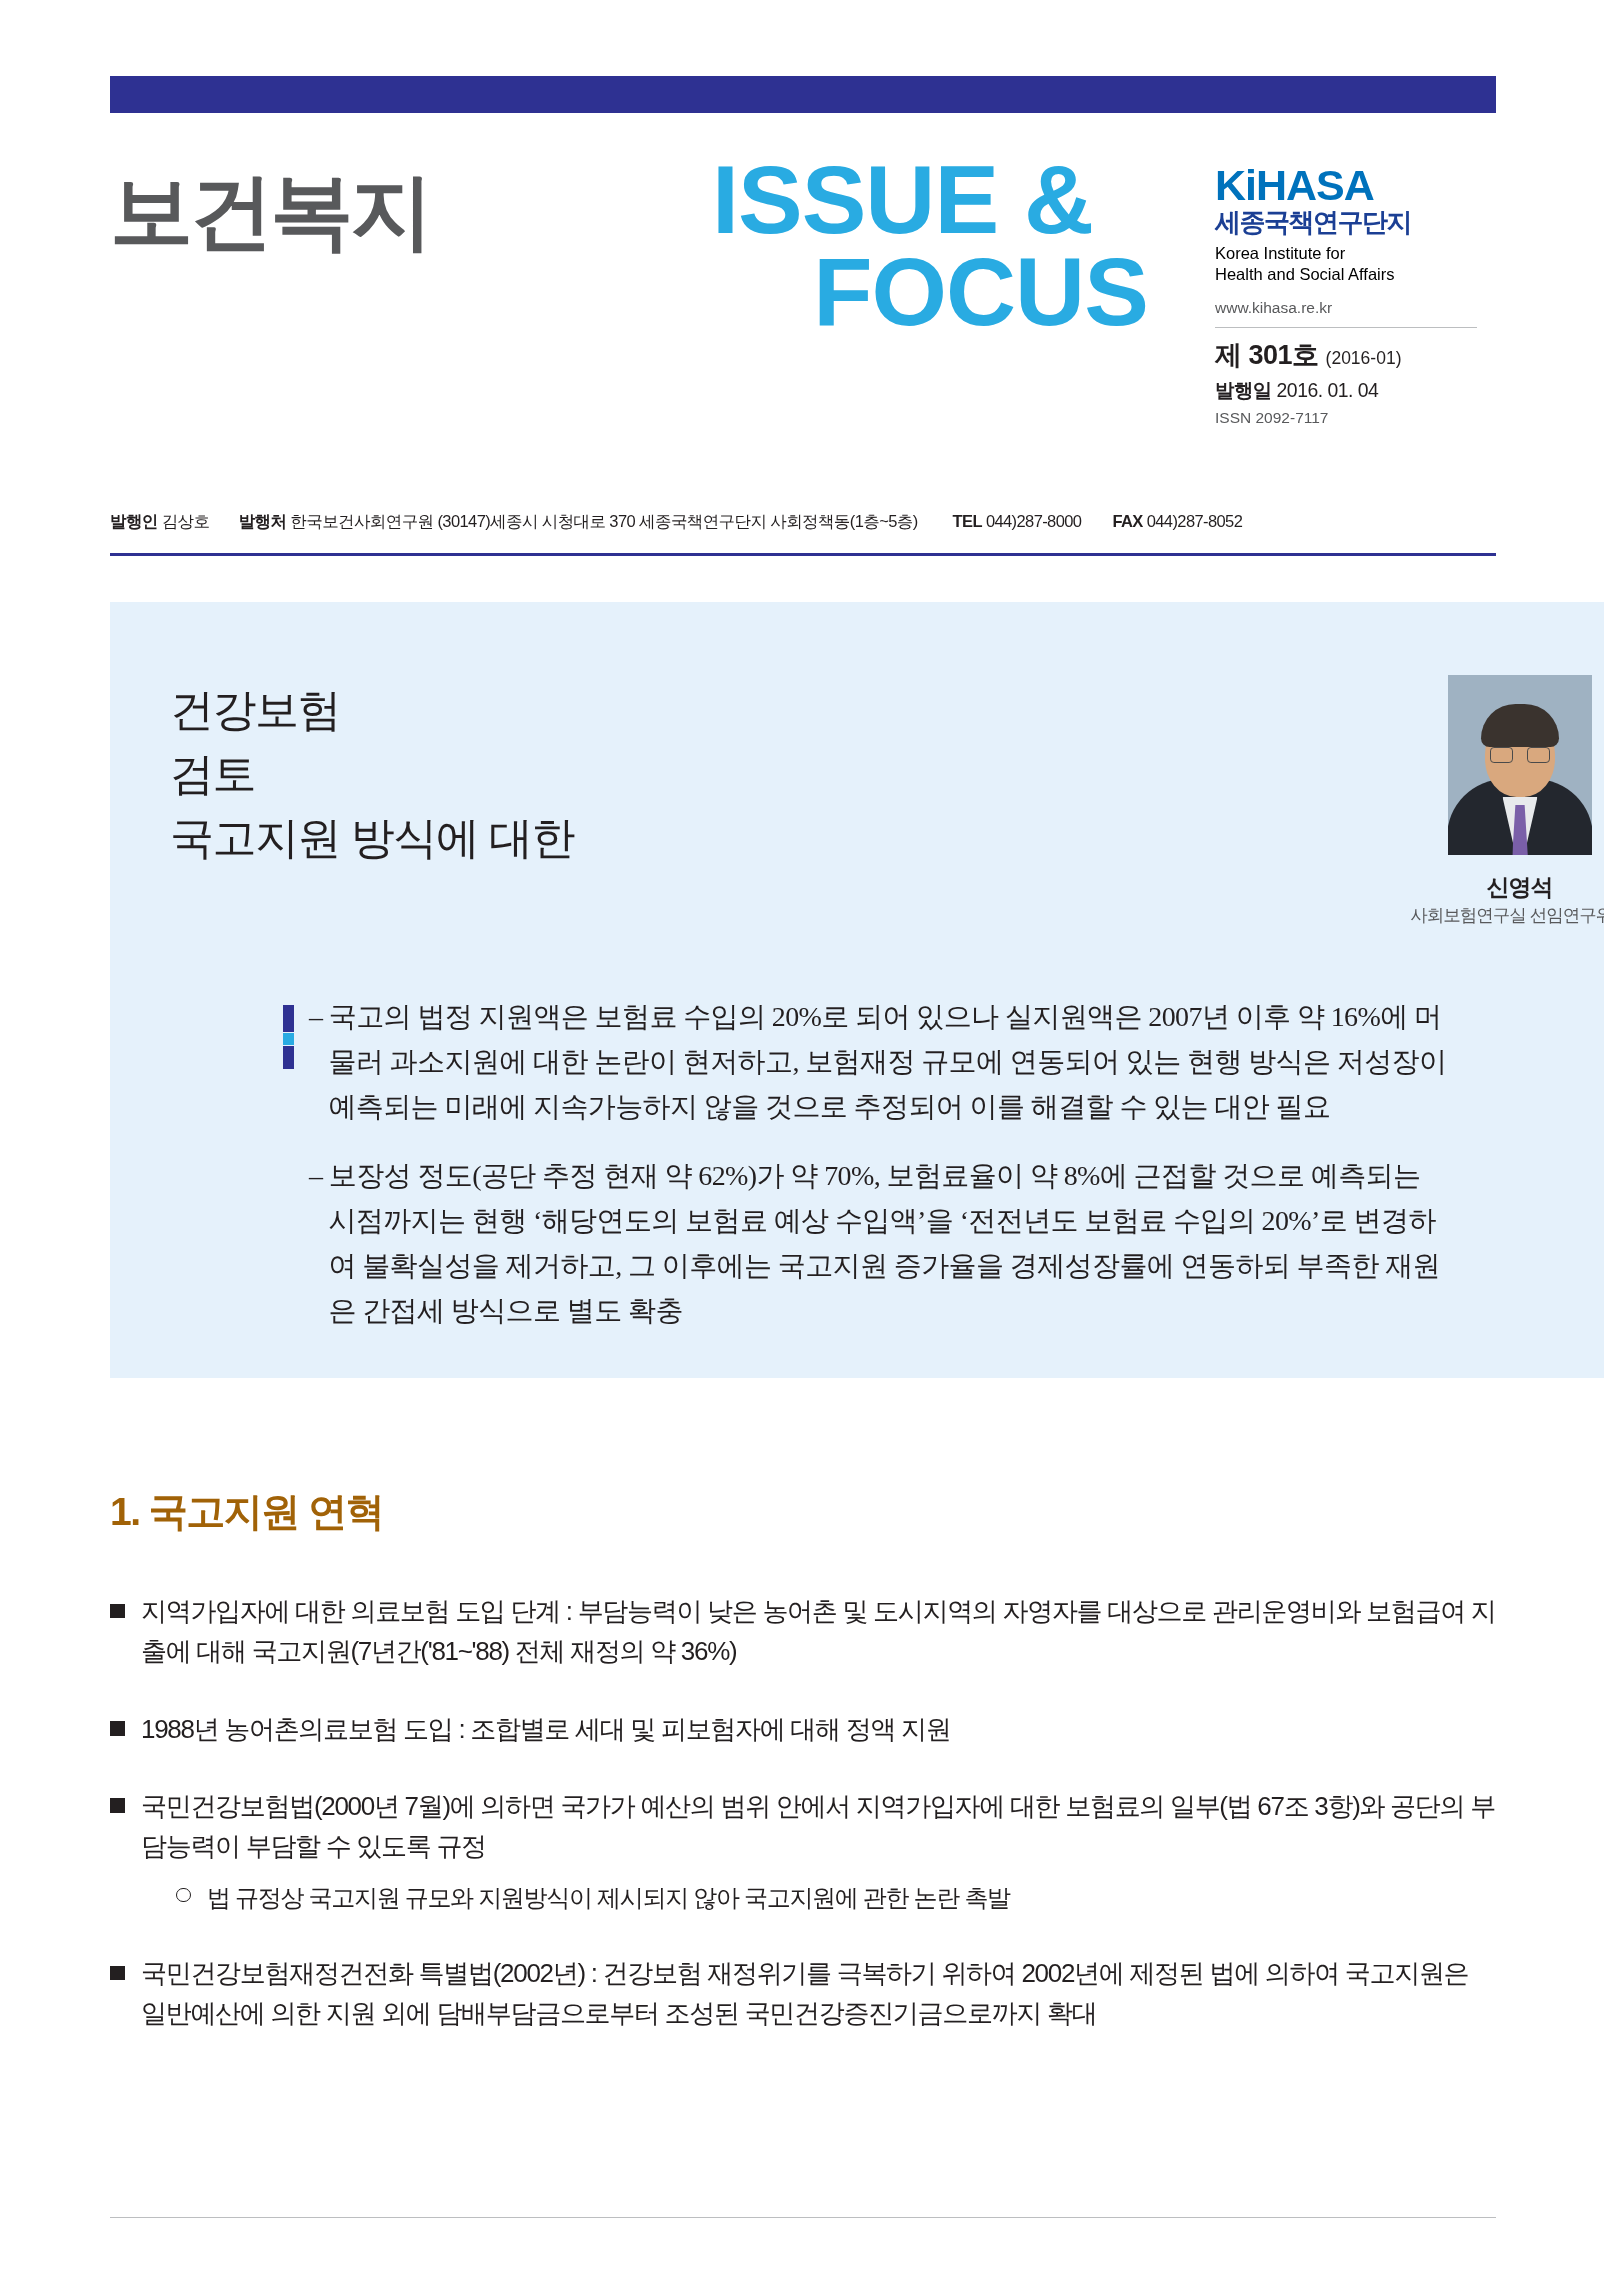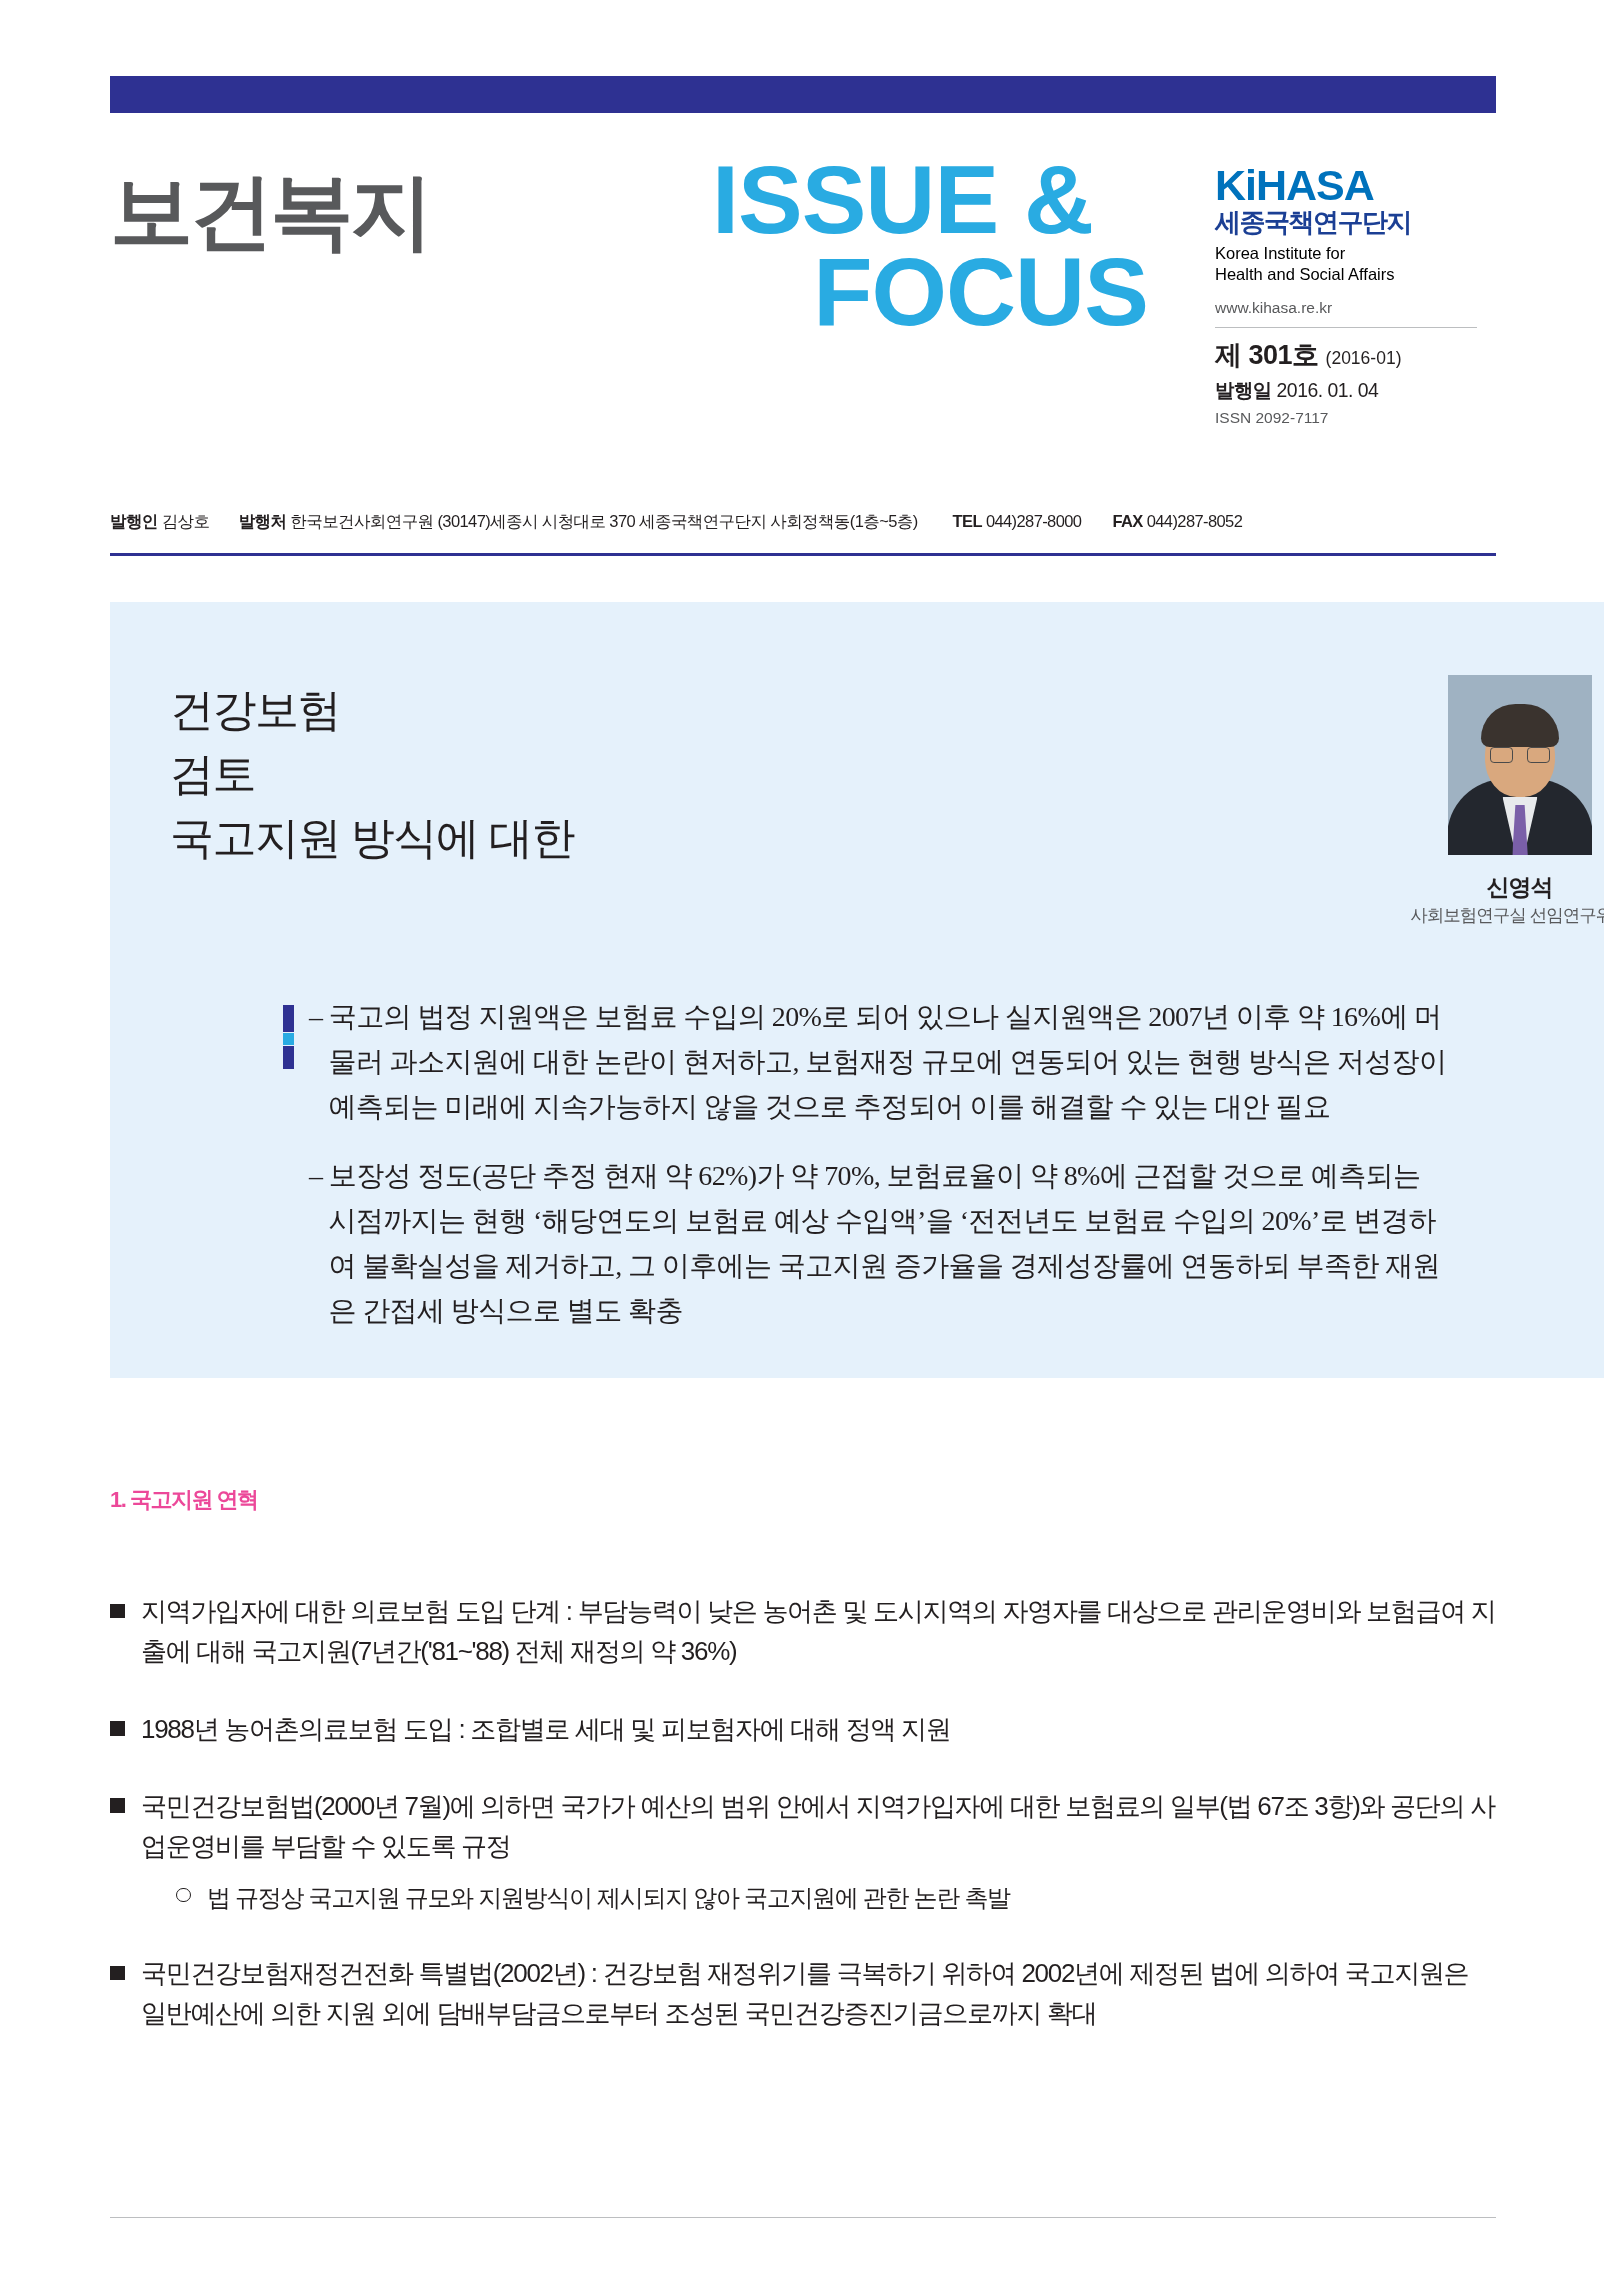--- a/index.html
+++ b/index.html
@@ -260,23 +260,23 @@
     margin-bottom: 25px;
     text-indent: -19.4px;
     padding-left: 19.4px;
   }
 
   
   .section-title {
     position: absolute;
     left: 110px;
     top: 1485px;
-    font-size: 22px;
-    font-weight: bold;
-    color: #ec4899;
+    font-size: 39px;
+    font-weight: bold;
+    color: #a16207;
     letter-spacing: -1.5px;
   }
 
   .body-list {
     position: absolute;
     left: 110px;
     top: 1591px;
     width: 1386px;
   }
   .bullet-item {
@@ -418,21 +418,21 @@
       <span>지역가입자에 대한 의료보험 도입 단계 : 부담능력이 낮은 농어촌 및 도시지역의 자영자를 대상으로 관리운영비와 보험급여 지출에 대해 국고지원(7년간('81~'88) 전체 재정의 약 36%)</span>
     </div>
 
     <div class="bullet-item">
       <span class="sq"></span>
       <span>1988년 농어촌의료보험 도입 : 조합별로 세대 및 피보험자에 대해 정액 지원</span>
     </div>
 
     <div class="bullet-item">
       <span class="sq"></span>
-      <span>국민건강보험법(2000년 7월)에 의하면 국가가 예산의 범위 안에서 지역가입자에 대한 보험료의 일부(법 67조 3항)와 공단의 사업운영비를 부담할 수 있도록 규정</span>
+      <span>국민건강보험법(2000년 7월)에 의하면 국가가 예산의 범위 안에서 지역가입자에 대한 보험료의 일부(법 67조 3항)와 공단의 부담능력이 부담할 수 있도록 규정</span>
       <div class="sub-item">
         <span class="circ"></span>
         <span>법 규정상 국고지원 규모와 지원방식이 제시되지 않아 국고지원에 관한 논란 촉발</span>
       </div>
     </div>
 
     <div class="bullet-item">
       <span class="sq"></span>
       <span>국민건강보험재정건전화 특별법(2002년) : 건강보험 재정위기를 극복하기 위하여 2002년에 제정된 법에 의하여 국고지원은 일반예산에 의한 지원 외에 담배부담금으로부터 조성된 국민건강증진기금으로까지 확대</span>
     </div>

